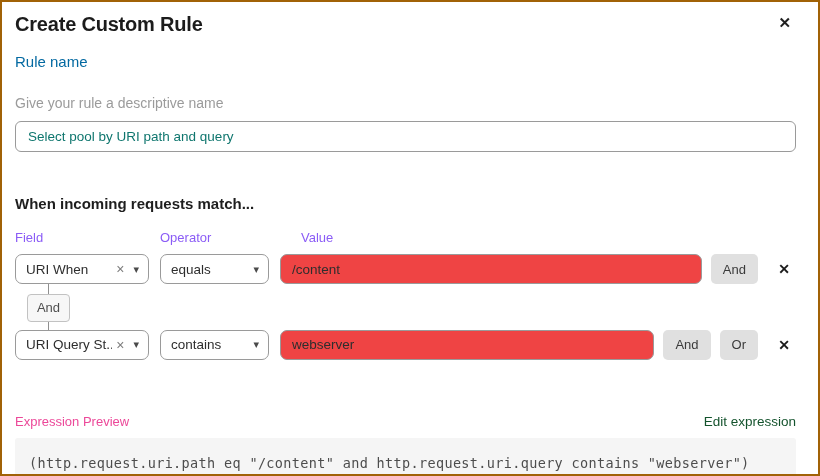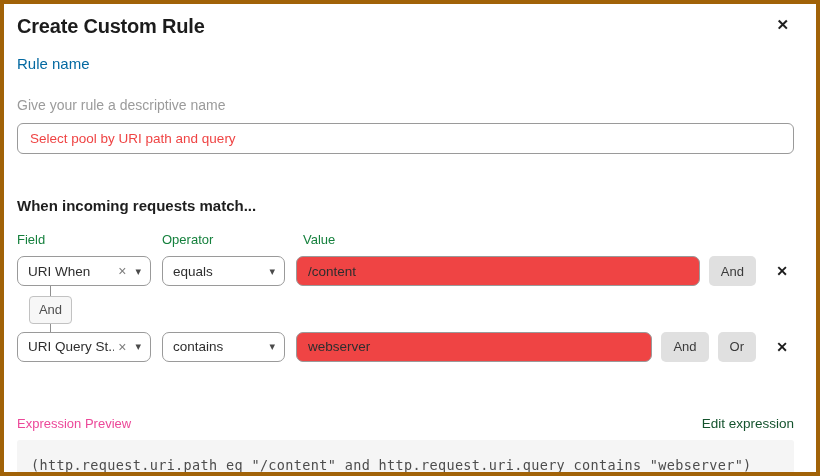--- a/index.html
+++ b/index.html
@@ -3,58 +3,58 @@
 <meta charset="utf-8">
 <style>
   * { box-sizing: border-box; margin: 0; padding: 0; }
   html, body { background: #f0f0f0; }
   body { font-family: "Liberation Sans", sans-serif; }
 
   .modal {
     width: 820px;
     height: 476px;
     background: #ffffff;
-    border: 4px solid #a16207;
+    border: 2px solid #a16207;
     position: relative;
     overflow: hidden;
   }
   .content { padding: 10px 22px 0 13px; }
 
   
   .title-row { display: flex; justify-content: space-between; align-items: flex-start; padding-right: 2px; }
   .modal-title { font-size: 20px; font-weight: bold; color: #1c1c1c; letter-spacing: -0.2px; padding-top: 1px; }
   .close-btn { font-size: 15px; font-weight: bold; color: #1f1f1f; cursor: pointer; line-height: 1; padding: 2px 3px; margin-top: 1px; }
 
   
   .rule-name { margin-top: 17px; }
   .field-label { font-size: 15px; color: #0369a1; }
   .help-text { font-size: 14px; color: #9b9b9b; margin-top: 25px; }
   .text-input {
     width: 100%; height: 31px; margin-top: 10px;
     border: 1px solid #9a9a9a; border-radius: 6px;
-    padding: 0 12px; font-size: 13.5px; color: #ef4444;
+    padding: 0 12px; font-size: 13.5px; color: #0f766e;
     font-family: "Liberation Sans", sans-serif; outline: none; background: #fff;
   }
 
   
   .match-section { margin-top: 43px; }
   .section-heading { font-size: 15px; font-weight: bold; color: #1e1e1e; }
-  .col-labels { display: flex; margin-top: 18px; font-size: 13px; color: #15803d; }
+  .col-labels { display: flex; margin-top: 18px; font-size: 13px; color: #8b5cf6; }
   .col-field { width: 145px; }
   .col-operator { width: 141px; }
   .col-value { flex: 1; }
 
   .match-row { display: flex; align-items: center; margin-top: 9px; }
   .dropdown {
     height: 30px; border: 1px solid #9a9a9a; border-radius: 7px;
     display: flex; align-items: center; padding: 0 9px 0 10px;
     background: #fff; cursor: pointer;
   }
   .dd-field { width: 134px; margin-right: 11px; }
-  .dd-operator { width: 123px; margin-right: 11px; }
+  .dd-operator { width: 109px; margin-right: 11px; }
   .dd-text { flex: 1; font-size: 13.5px; color: #2e2e2e; white-space: nowrap; overflow: hidden; }
   .dd-clear { color: #7c7c7c; font-size: 14px; margin: 0 9px 0 4px; line-height: 1; cursor: pointer; }
   .dd-caret { color: #4a4a4a; font-size: 11px; line-height: 1; }
 
   .value-input {
     flex: 1; height: 30px; border: 1px solid #9a9a9a; border-radius: 7px;
     padding: 0 11px; font-size: 13.5px; color: #2e2e2e;
     font-family: "Liberation Sans", sans-serif; outline: none; background: #ef4444;
   }
   .conj-btn {

